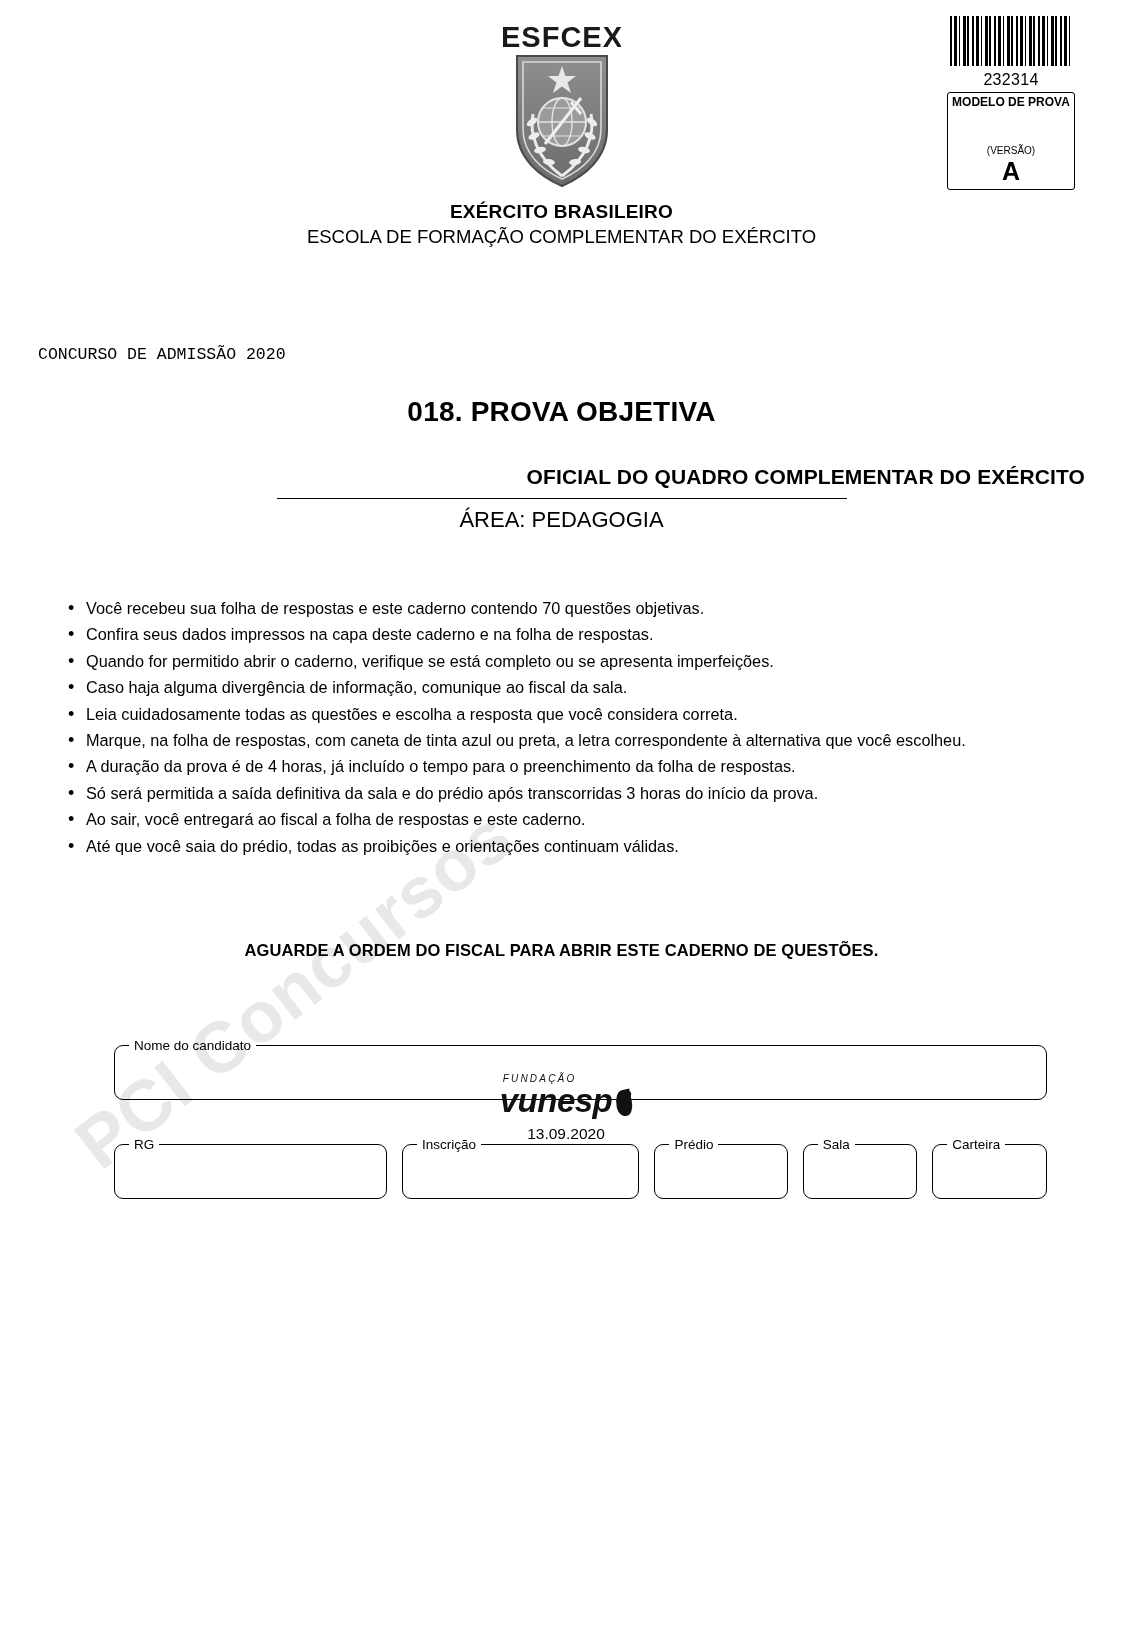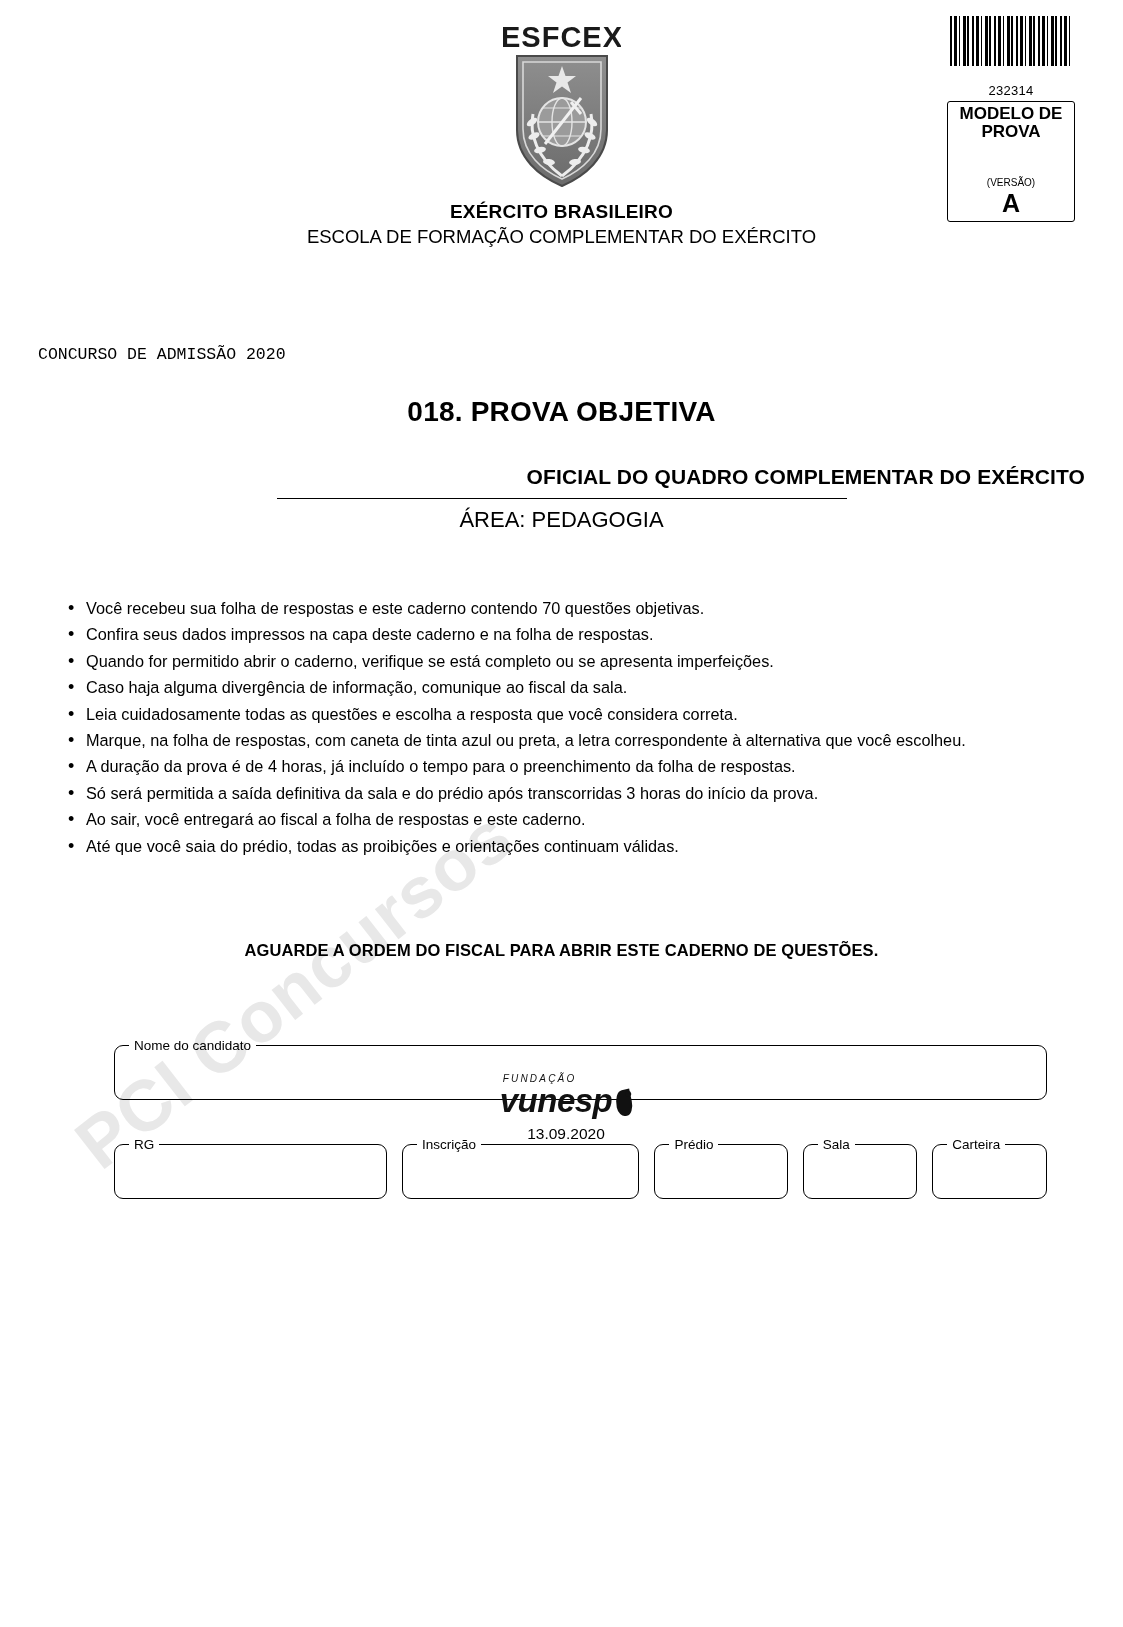--- a/index.html
+++ b/index.html
@@ -64,33 +64,33 @@
     background-image: repeating-linear-gradient(
       to right,
       #000 0px, #000 2px, #fff 2px, #fff 4px,
       #000 4px, #000 7px, #fff 7px, #fff 9px,
       #000 9px, #000 10px, #fff 10px, #fff 13px,
       #000 13px, #000 16px, #fff 16px, #fff 17px,
       #000 17px, #000 19px, #fff 19px, #fff 22px
     );
   }
   .barcode-num {
-    font-size: 13px;
+    font-size: 16px;
     letter-spacing: 0.3px;
-    margin-top: 17px;
+    margin-top: 5px;
   }
   .model-box {
     border: 1.4px solid #000;
     border-radius: 3px;
     margin-top: 3px;
     padding: 3px 2px 5px;
     line-height: 1.05;
   }
   .model-title {
-    font-size: 17px;
+    font-size: 12px;
     font-weight: bold;
   }
   .model-sub {
     font-size: 10px;
     margin-top: 37px;
   }
   .model-letter {
     font-size: 25px;
     font-weight: bold;
     margin-top: 2px;

